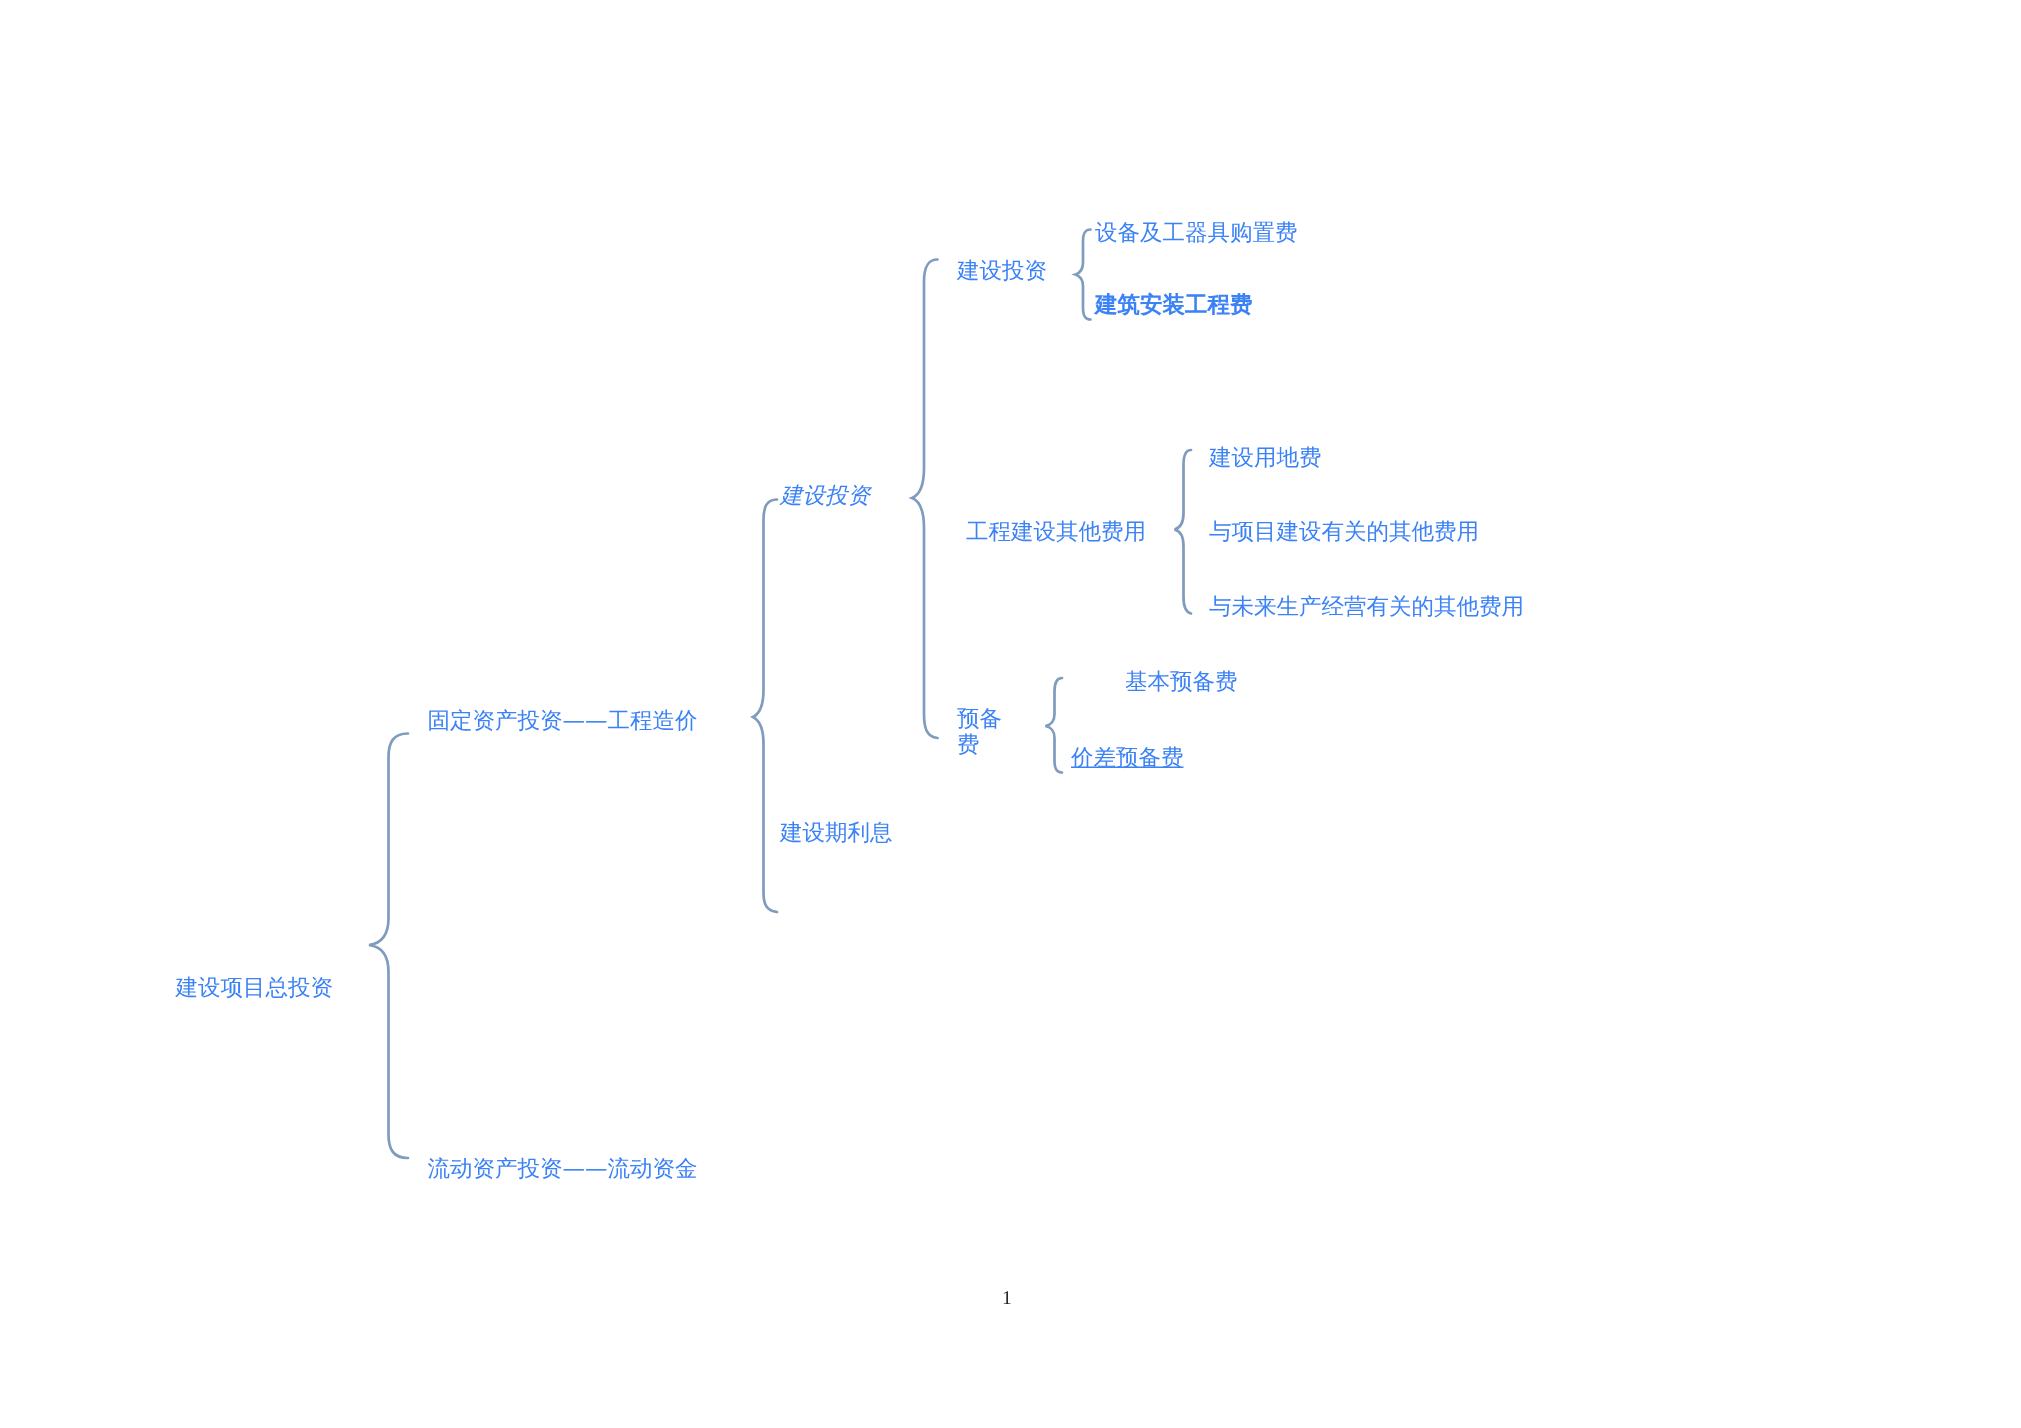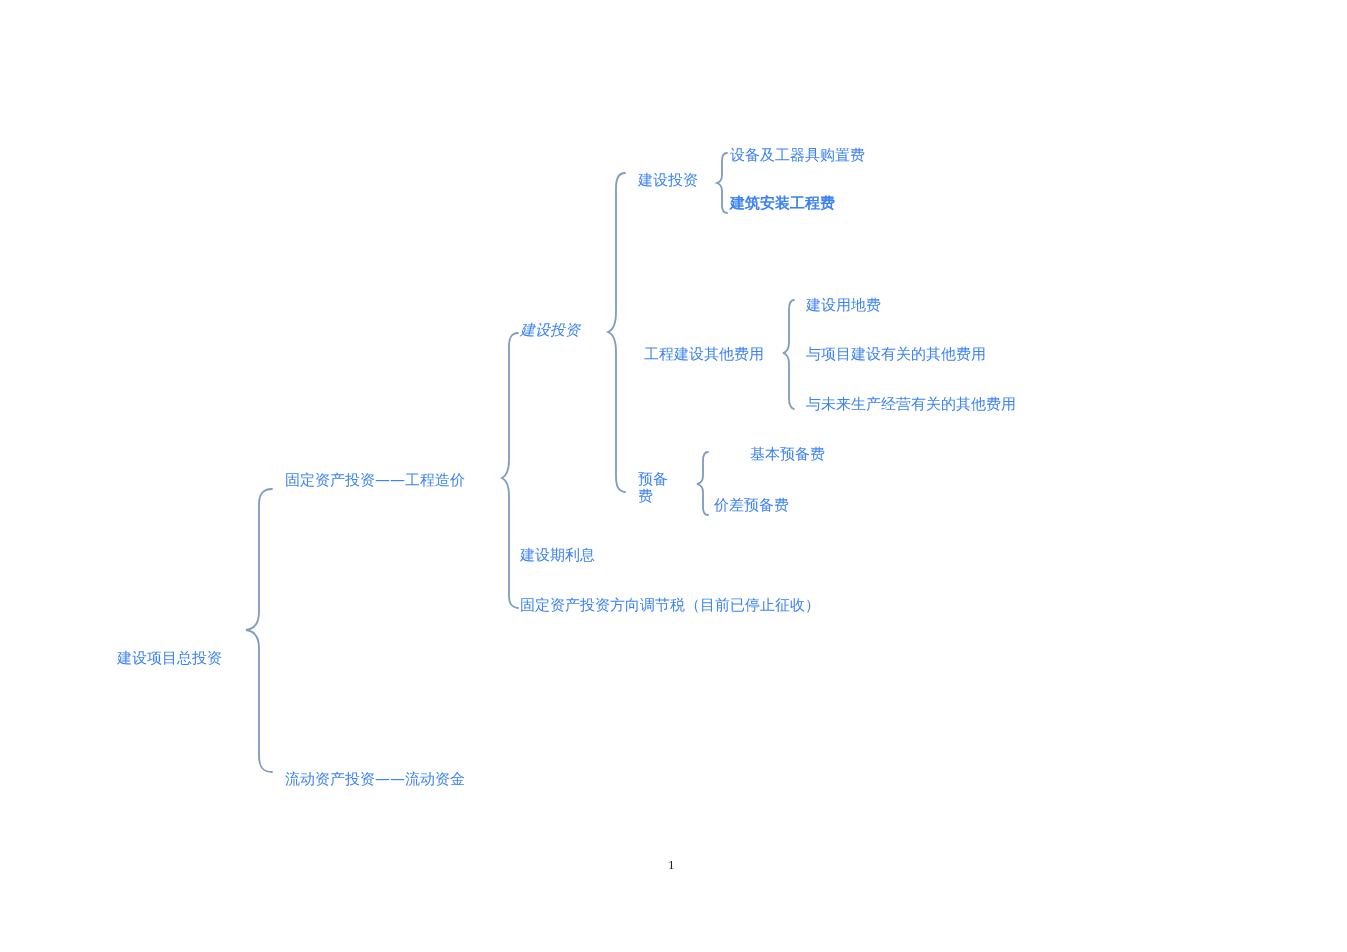--- a/index.html
+++ b/index.html
@@ -75,30 +75,29 @@
     <path d="M708,452 C704,452 703,456 703,461 L703,476 C703,481 701,483 697,484 C701,485 703,487 703,492 L703,507 C703,512 704,515 708,515"></path>
   </svg>
 
   <div class="node" style="left:117px; top:621px;margin-top:28px;">建设项目总投资</div>
 
   <div class="node" style="left:285px; top:471px;">固定资产投资——工程造价</div>
   <div class="node" style="left:285px; top:770px;">流动资产投资——流动资金</div>
 
   <div class="node" style="left:520px; top:321px;font-style:italic;">建设投资</div>
   <div class="node" style="left:520px; top:546px;">建设期利息</div>
-  <div class="node" style="left:520px; top:596px;">固定资产投资方向调节税（目前已停止征收）</div>
 
   <div class="node" style="left:638px; top:171px;">建设投资</div>
   <div class="node" style="left:644px; top:345px;">工程建设其他费用</div>
   <div class="node multiline" style="left:638px; top:471px; width:38px;">预备费</div>
 
   <div class="node" style="left:730px; top:146px;">设备及工器具购置费</div>
   <div class="node" style="left:730px; top:194px;font-weight:bold;">建筑安装工程费</div>
 
   <div class="node" style="left:806px; top:296px;">建设用地费</div>
   <div class="node" style="left:806px; top:345px;">与项目建设有关的其他费用</div>
   <div class="node" style="left:806px; top:395px;">与未来生产经营有关的其他费用</div>
 
   <div class="node" style="left:738px; top:445px;margin-left:12px;">基本预备费</div>
-  <div class="node" style="left:714px; top:496px;">价差预备费</div>
+  <div class="node" style="left:714px; top:496px;text-decoration:underline;">价差预备费</div>
 
   <div class="page-number">1</div>
 </div>
 
 </body></html>

